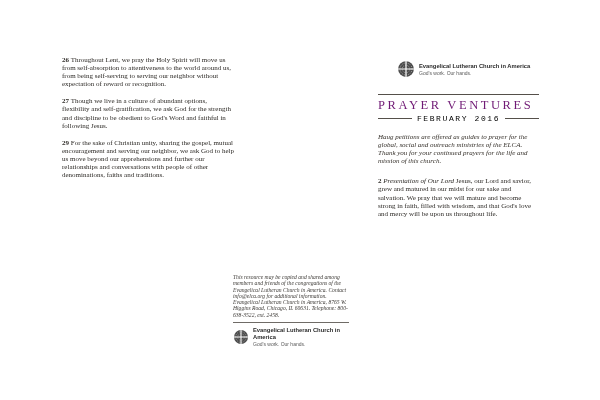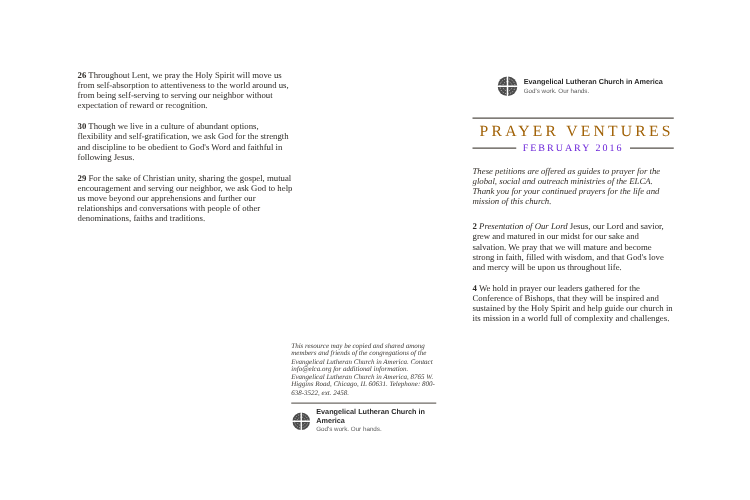--- a/index.html
+++ b/index.html
@@ -38,45 +38,46 @@
   .org { font-size: 5.8px; font-weight: bold; color: #2a2a2a; line-height: 7px; }
   .tagline { font-size: 5px; color: #5a5a5a; line-height: 6px; }
 
   
   .right-col { position: absolute; left: 378px; top: 60px; width: 161px; }
   .right-col .logo-block { margin-left: 19px; margin-bottom: 16px; }
 
   .masthead-rule { border: none; border-top: 1.2px solid #55504a; margin: 0 0 4px 0; }
   .masthead-title {
     font-size: 12.5px; font-weight: normal; letter-spacing: 2.6px;
-    text-align: right; color: #a16207; line-height: 13px;
+    text-align: left; color: #701a75; line-height: 13px;
     font-family: "Liberation Serif", serif;
   }
   .issue-line {
     display: flex; align-items: center; gap: 5px; margin-top: 2px; margin-bottom: 10px;
-    color: #6d28d9;
+    color: #000000;
+    font-family: Liberation Mono, monospace;
   }
   .issue-line .dash { flex: 1; border-top: 1px solid #55504a; }
   .issue-text { font-size: 8px; letter-spacing: 1.6px; white-space: nowrap; }
 
   .intro {
     font-size: 7px; line-height: 8.1px; font-style: italic;
     color: #35302a; margin-bottom: 12px;
   }
 </style>
 </head>
 <body>
 
 <div class="spread">
 
   <section class="left-col">
 
       <p class="para"><b>26</b> <i></i> <span>Throughout Lent, we pray the Holy Spirit will move us from self-absorption to attentiveness to the world around us, from being self-serving to serving our neighbor without expectation of reward or recognition.</span></p>
 
-      <p class="para"><b>30</b> <i></i> <span>Though we live in a culture of abundant options, flexibility and self-gratification, we ask God for the strength and discipline to be obedient to God's Word and faithful in following Jesus.</span></p>
+      <p class="para"><b>27</b> <i></i> <span>Though we live in a culture of abundant options, flexibility and self-gratification, we ask God for the strength and discipline to be obedient to God's Word and faithful in following Jesus.</span></p>
 
 
       <p class="para"><b>29</b> <i></i> <span>For the sake of Christian unity, sharing the gospel, mutual encouragement and serving our neighbor, we ask God to help us move beyond our apprehensions and further our relationships and conversations with people of other denominations, faiths and traditions.</span></p>
     </section>
 
   <section class="colophon">
     <p class="notice">This resource may be copied and shared among members and friends of the congregations of the Evangelical Lutheran Church in America. Contact info@elca.org for additional information. Evangelical Lutheran Church in America, 8765 W. Higgins Road, Chicago, IL 60631. Telephone: 800-638-3522, ext. 2458.</p>
     <hr class="colophon-rule">
     <div class="logo-block">
       <svg class="logo-emblem" width="16" height="16" viewBox="0 0 24 24" aria-hidden="true">
@@ -108,26 +109,25 @@
     </div>
 
     <hr class="masthead-rule">
     <h1 class="masthead-title">PRAYER VENTURES</h1>
     <div class="issue-line">
       <span class="dash"></span>
       <span class="issue-text">FEBRUARY 2016</span>
       <span class="dash"></span>
     </div>
 
-    <p class="intro">These petitions are offered as guides to prayer for the global, social and outreach ministries of the ELCA. Thank you for your continued prayers for the life and mission of this church.</p>
+    <p class="intro">Haug petitions are offered as guides to prayer for the global, social and outreach ministries of the ELCA. Thank you for your continued prayers for the life and mission of this church.</p>
 
     <div class="petitions">
 
 
         <p class="para"><b>2</b> <i>Presentation of Our Lord</i> <span>Jesus, our Lord and savior, grew and matured in our midst for our sake and salvation. We pray that we will mature and become strong in faith, filled with wisdom, and that God's love and mercy will be upon us throughout life.</span></p>
 
 
-        <p class="para"><b>4</b> <i></i> <span>We hold in prayer our leaders gathered for the Conference of Bishops, that they will be inspired and sustained by the Holy Spirit and help guide our church in its mission in a world full of complexity and challenges.</span></p>
       </div>
 
   </section>
 
 </div>
 
 </body></html>

